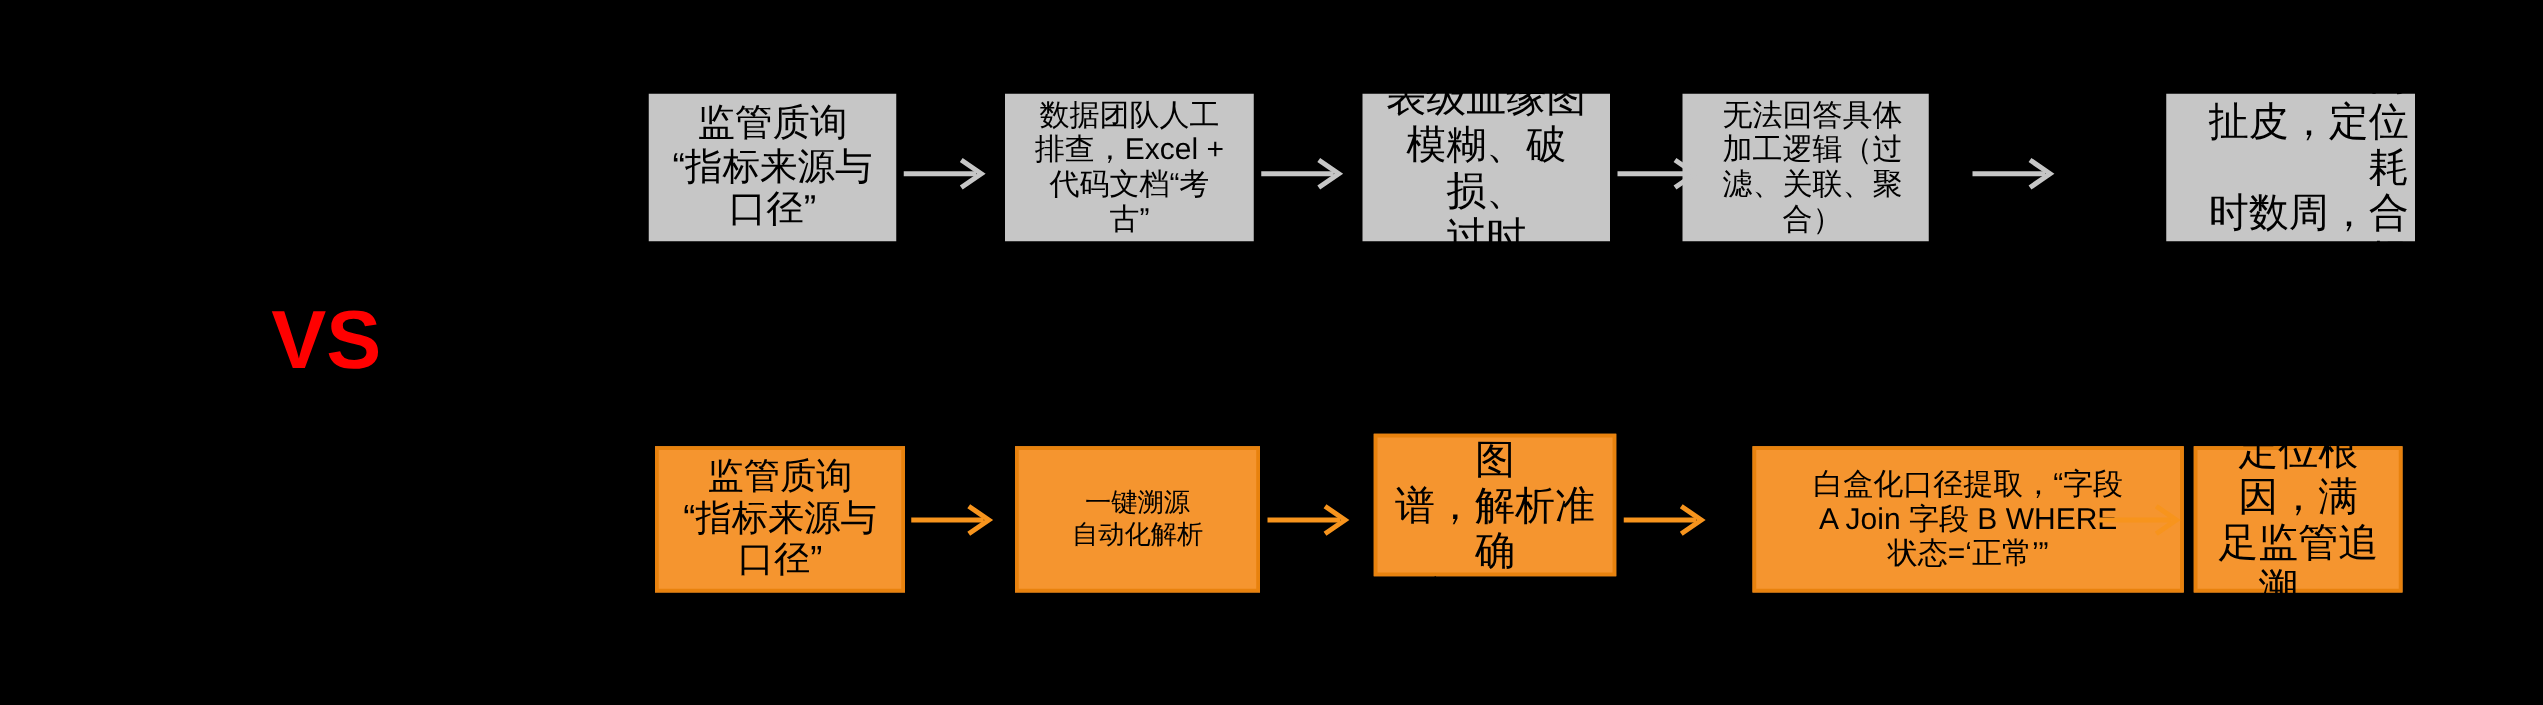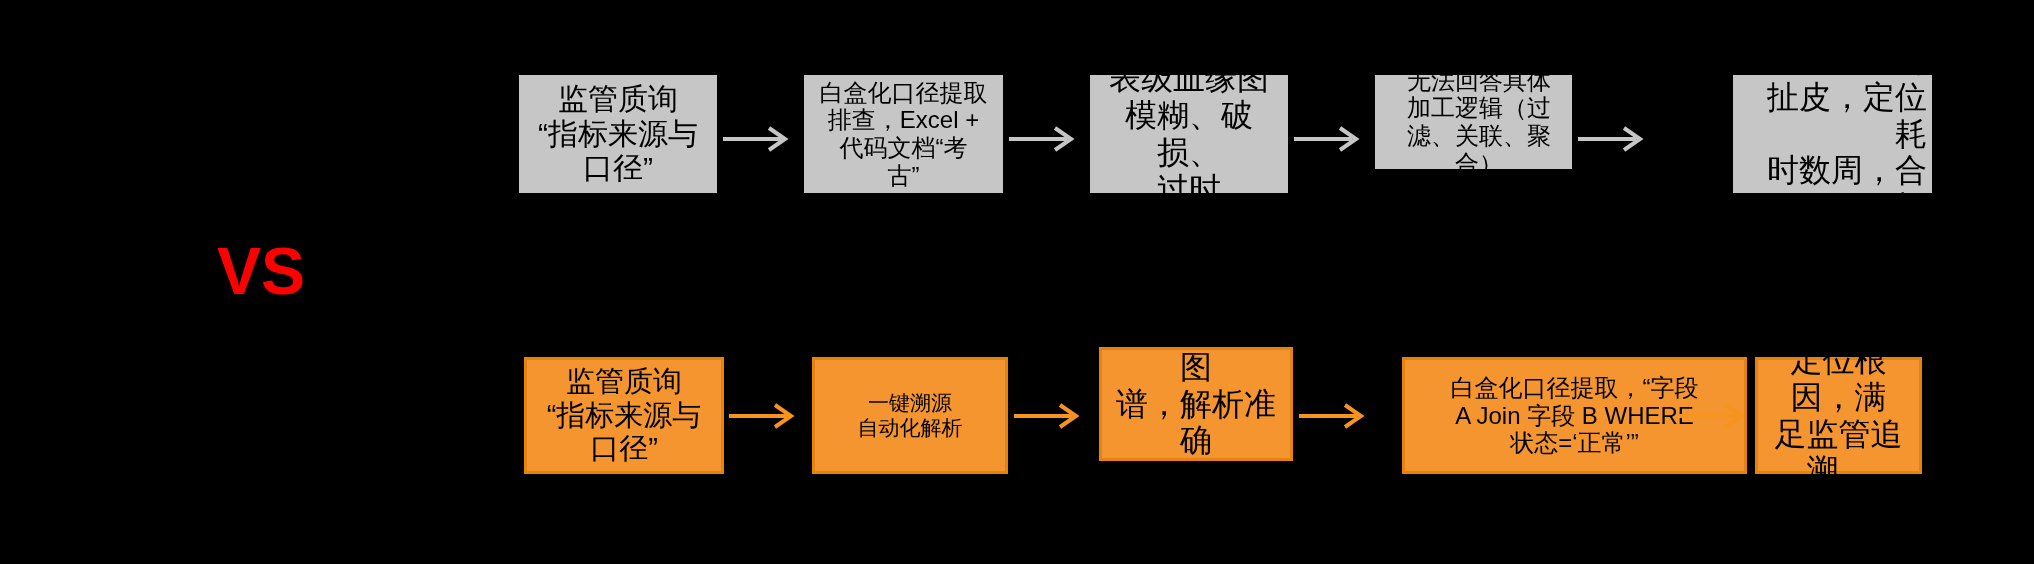--- a/index.html
+++ b/index.html
@@ -58,21 +58,21 @@
     font-size: 66px;
     font-weight: 700;
     line-height: 60px;
     text-align: center;
   }
 
   
   .g1 { left: 519px;  top: 75px; width: 198px; height: 118px; }
   .g2 { left: 804px;  top: 75px; width: 199px; height: 118px; }
   .g3 { left: 1090px; top: 75px; width: 198px; height: 118px; }
-  .g4 { left: 1375px; top: 75px; width: 197px; height: 94px; padding-left: 16px; }
+  .g4 { left: 1346px; top: 75px; width: 197px; height: 118px; padding-left: 16px; }
   .g5 { left: 1733px; top: 75px; width: 199px; height: 118px; text-align: right; }
   .a1 { left: 721px;  top: 124px; }
   .a2 { left: 1007px; top: 124px; }
   .a3 { left: 1292px; top: 124px; }
   .a4 { left: 1576px; top: 124px; }
 
   
   .o1 { left: 524px;  top: 357px; width: 200px; height: 117px; }
   .o2 { left: 812px;  top: 357px; width: 196px; height: 117px; }
   .o3 { left: 1099px; top: 347px; width: 194px; height: 114px; }
@@ -87,21 +87,21 @@
 <body>
 
 <div class="canvas">
 
   <div class="vs-label">VS</div>
 
   <div>
     <div class="box gray-box fs30 g1">监管质询
 “指标来源与
 口径”</div>
-    <div class="box gray-box fs24 g2">白盒化口径提取
+    <div class="box gray-box fs24 g2">数据团队人工
 排查，Excel +
 代码文档“考
 古”</div>
     <div class="box gray-box fs26 g3">表级血缘图
 模糊、破损、
 过时</div>
     <div class="box gray-box fs24 g4">无法回答具体
 加工逻辑（过
 滤、关联、聚
 合）</div>

